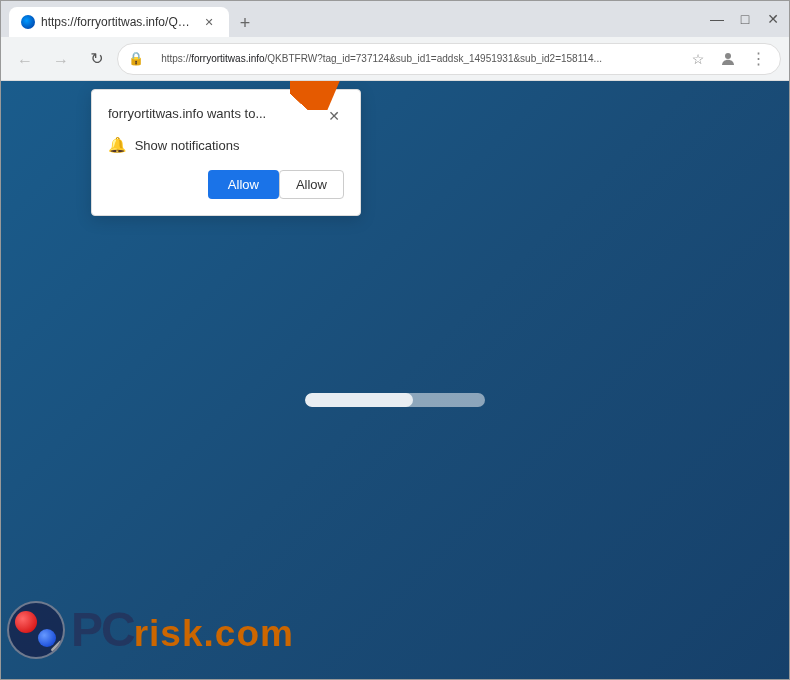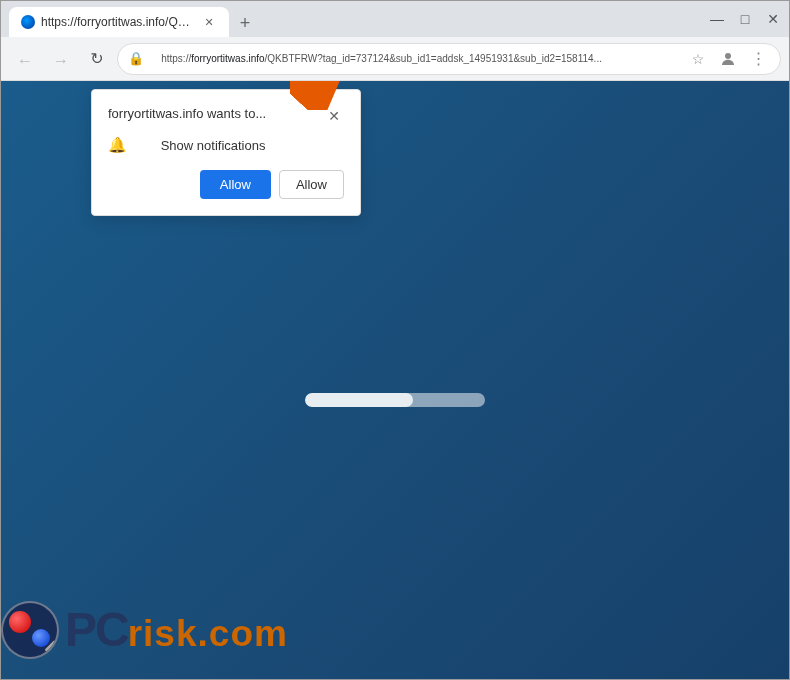--- a/index.html
+++ b/index.html
@@ -243,21 +243,21 @@
       height: 14px;
       background: rgba(255,255,255,0.5);
       border-radius: 7px;
       overflow: hidden;
     }
 
     
     .watermark {
       position: absolute;
       bottom: 20px;
-      left: 0;
+      left: 6px;
       display: flex;
       align-items: center;
       gap: 6px;
     }
 
     .pc-text {
       font-size: 48px;
       font-weight: 900;
       color: rgba(40, 40, 80, 0.6);
       letter-spacing: -2px;
@@ -326,27 +326,25 @@
     }
 
     .bell-icon {
       color: #555;
       font-size: 15px;
     }
 
     .notification-label {
       font-size: 13px;
       color: #333;
-      margin-left: 26px;
     }
 
     .popup-buttons {
       display: flex;
       justify-content: flex-end;
-      gap: 8px;
     }
 
     .btn-allow {
       padding: 6px 20px;
       background: #1a73e8;
       color: #fff;
       border: none;
       border-radius: 4px;
       font-size: 13px;
       cursor: pointer;

